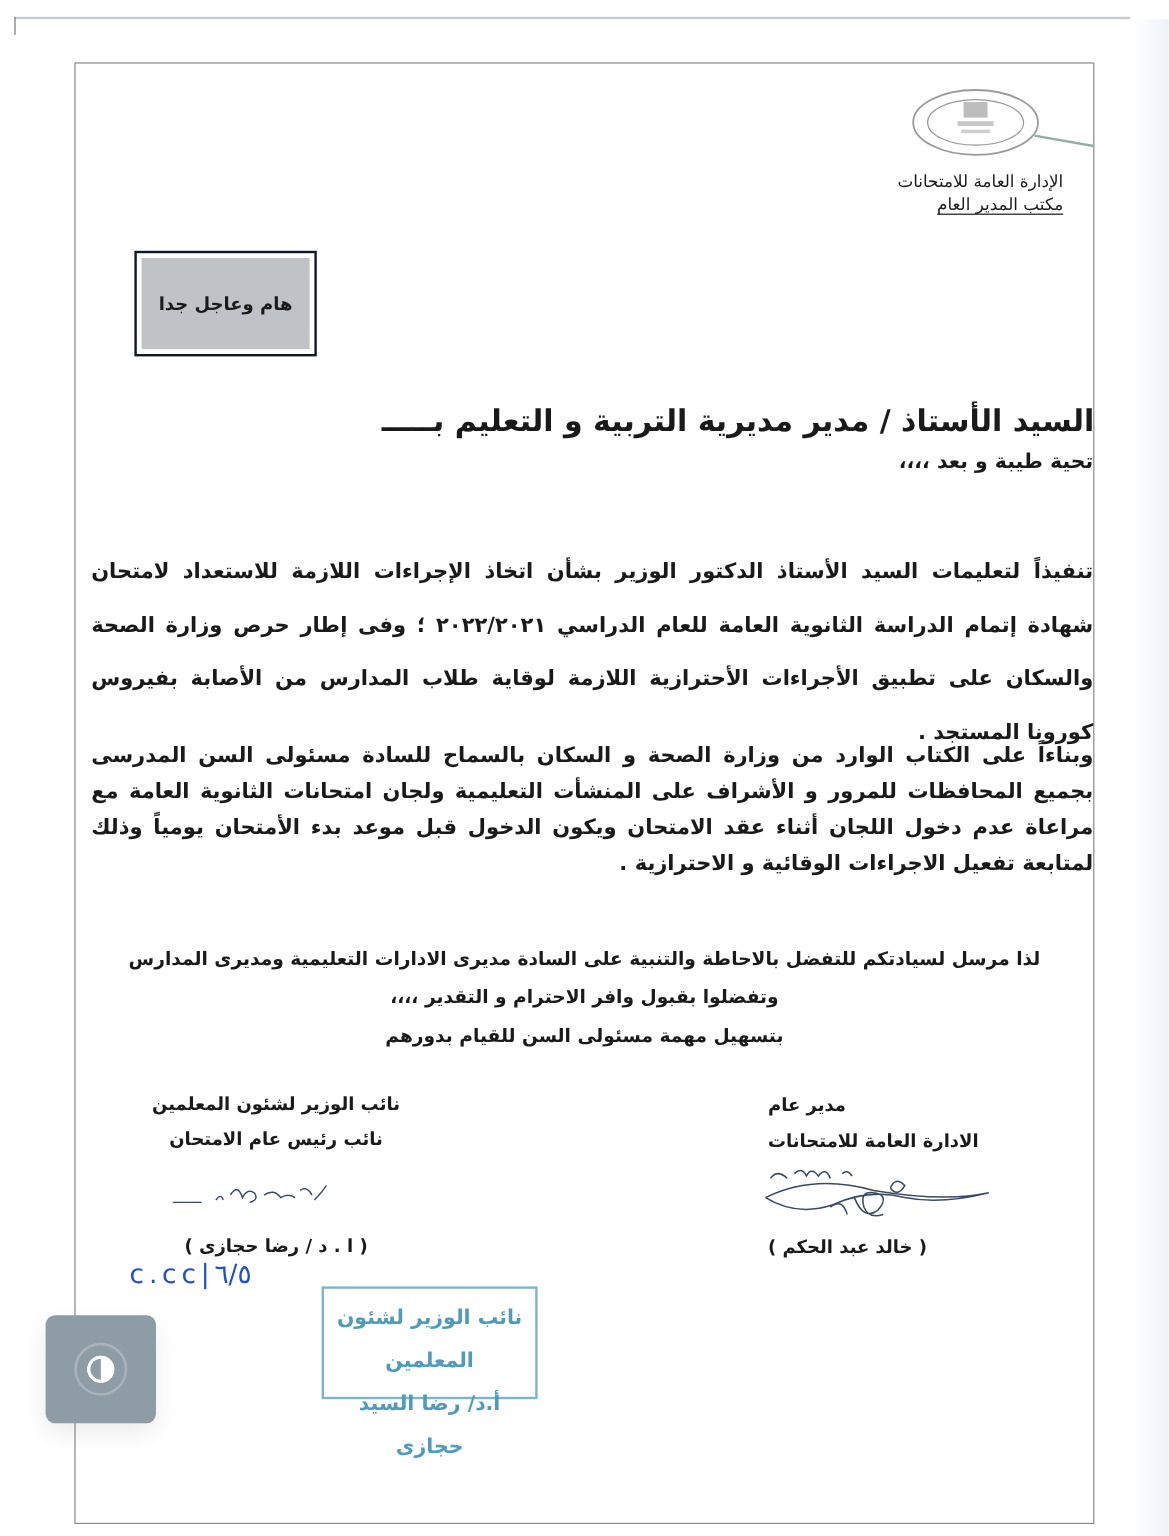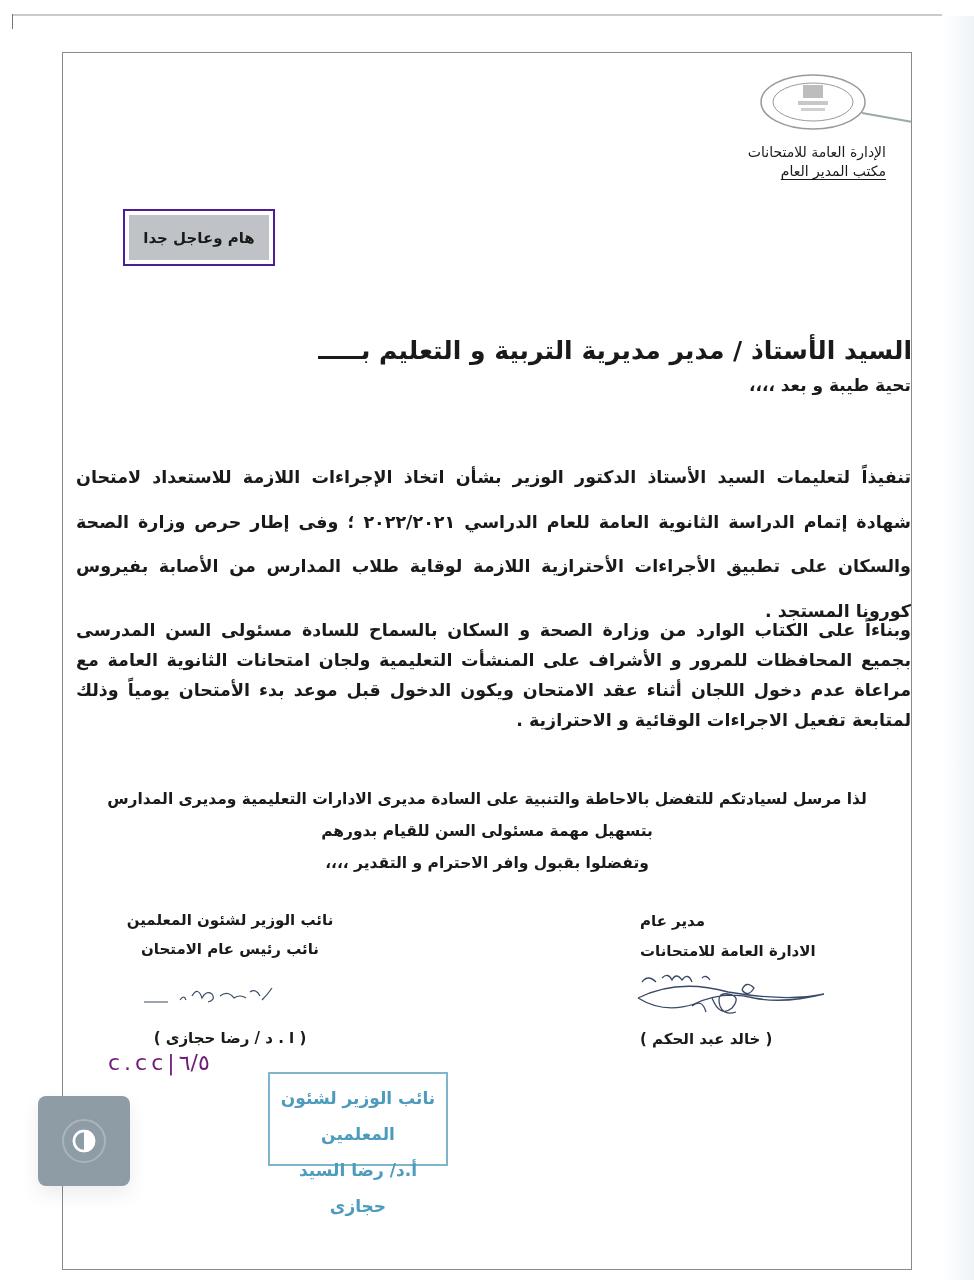--- a/index.html
+++ b/index.html
@@ -20,22 +20,22 @@
   .logo {
     position:absolute; left:758px; top:73px; width:110px; height:58px;
   }
   .logo-line { position:absolute; left:862px; top:112px; width:50px; height:2px; background:#9aa; transform:rotate(10deg); transform-origin:left; }
   .head-right {
     position:absolute; right:88px; top:143px; direction:rtl; text-align:right;
     font-weight:normal; font-size:14px; line-height:19px;
   }
   .head-right .l2 { text-decoration:underline; text-underline-offset:3px; }
   .urgent-box {
-    position:absolute; left:123px; top:209px; width:152px; height:57px;
-    border:2px solid #4c1d95; box-sizing:border-box; padding:4px;
+    position:absolute; left:112px; top:209px; width:152px; height:88px;
+    border:2px solid #0f172a; box-sizing:border-box; padding:4px;
   }
   .urgent-inner {
     width:100%; height:100%; background:#bfc3c8;
     display:flex; align-items:center; justify-content:center;
     direction:rtl; font-weight:bold; font-size:15px;
   }
   .addressee {
     position:absolute; right:62px; top:333px; direction:rtl; text-align:left;
     font-weight:bold; font-size:25px; line-height:36px; letter-spacing:0.2px;
   }
@@ -57,21 +57,21 @@
     position:absolute; left:640px; width:210px; top:906px; direction:rtl; text-align:left;
     font-weight:bold; font-size:15px; line-height:30px;
   }
   .sig-left {
     position:absolute; left:110px; width:240px; top:906px; direction:rtl; text-align:center;
     font-weight:bold; font-size:15px; line-height:29px;
   }
   .signature-svg { position:absolute; }
   .handdate {
     position:absolute; left:108px; top:1050px; font-family:"DejaVu Sans", sans-serif;
-    font-size:22px; color:#701a75; letter-spacing:4px; direction:ltr;
+    font-size:22px; color:#1d4ed8; letter-spacing:4px; direction:ltr;
   }
   .stamp {
     position:absolute; left:268px; top:1072px; width:180px; height:94px;
     border:2px solid #7fb5cc; box-sizing:border-box;
     direction:rtl; text-align:center; color:#4d9bbd;
     font-weight:bold; font-size:17px; line-height:36px; padding-top:6px;
   }
   .contrast-btn {
     position:absolute; left:38px; top:1096px; width:92px; height:90px;
     background:#8e9ca5; border-radius:8px;
@@ -113,22 +113,22 @@
 </div>
 
 <div class="addressee">السيد الأستاذ / مدير مديرية التربية و التعليم بـــــ</div>
 <div class="greeting">تحية طيبة و بعد ،،،،</div>
 
 <div class="para p1">تنفيذاً لتعليمات السيد الأستاذ الدكتور الوزير بشأن اتخاذ الإجراءات اللازمة للاستعداد لامتحان شهادة إتمام الدراسة الثانوية العامة للعام الدراسي ٢٠٢٢/٢٠٢١ ؛ وفى إطار حرص وزارة الصحة والسكان على تطبيق الأجراءات الأحترازية اللازمة لوقاية طلاب المدارس من الأصابة بفيروس كورونا المستجد .</div>
 <div class="para p2">وبناءاً على الكتاب الوارد من وزارة الصحة و السكان بالسماح للسادة مسئولى السن المدرسى بجميع المحافظات للمرور و الأشراف على المنشأت التعليمية ولجان امتحانات الثانوية العامة مع مراعاة عدم دخول اللجان أثناء عقد الامتحان ويكون الدخول قبل موعد بدء الأمتحان يومياً وذلك لمتابعة تفعيل الاجراءات الوقائية و الاحترازية .</div>
 
 <div class="closing">
   <div>لذا مرسل لسيادتكم للتفضل بالاحاطة والتنبية على السادة مديرى الادارات التعليمية ومديرى المدارس</div>
+  <div>وتفضلوا بقبول وافر الاحترام و التقدير ،،،،</div>
   <div>بتسهيل مهمة مسئولى السن للقيام بدورهم</div>
-  <div>وتفضلوا بقبول وافر الاحترام و التقدير ،،،،</div>
 </div>
 
 <div class="sig-right">
   <div>مدير عام</div>
   <div>الادارة العامة للامتحانات</div>
   <div style="height:58px"></div>
   <div>( خالد عبد الحكم )</div>
 </div>
 <svg class="signature-svg" style="left:632px; top:968px;" width="210" height="60" viewBox="0 0 210 60">
   <path d="M10 14 q6 -8 14 0 M30 10 q6 -6 10 2 q4 -8 10 0 q6 -8 10 2 M70 10 q4 -4 8 2 M6 30 q40 -20 90 -6 q60 10 96 2 q-40 10 -70 4 q-30 -8 -60 6 q-30 10 -56 -6 M110 22 q4 -10 12 -2 q-6 10 -12 2 M80 30 q8 20 20 10 q10 -12 -4 -14 q-12 -2 -8 12 q4 10 16 6 M60 38 q10 -8 14 6" fill="none" stroke="#3a4a66" stroke-width="1.3"></path>

